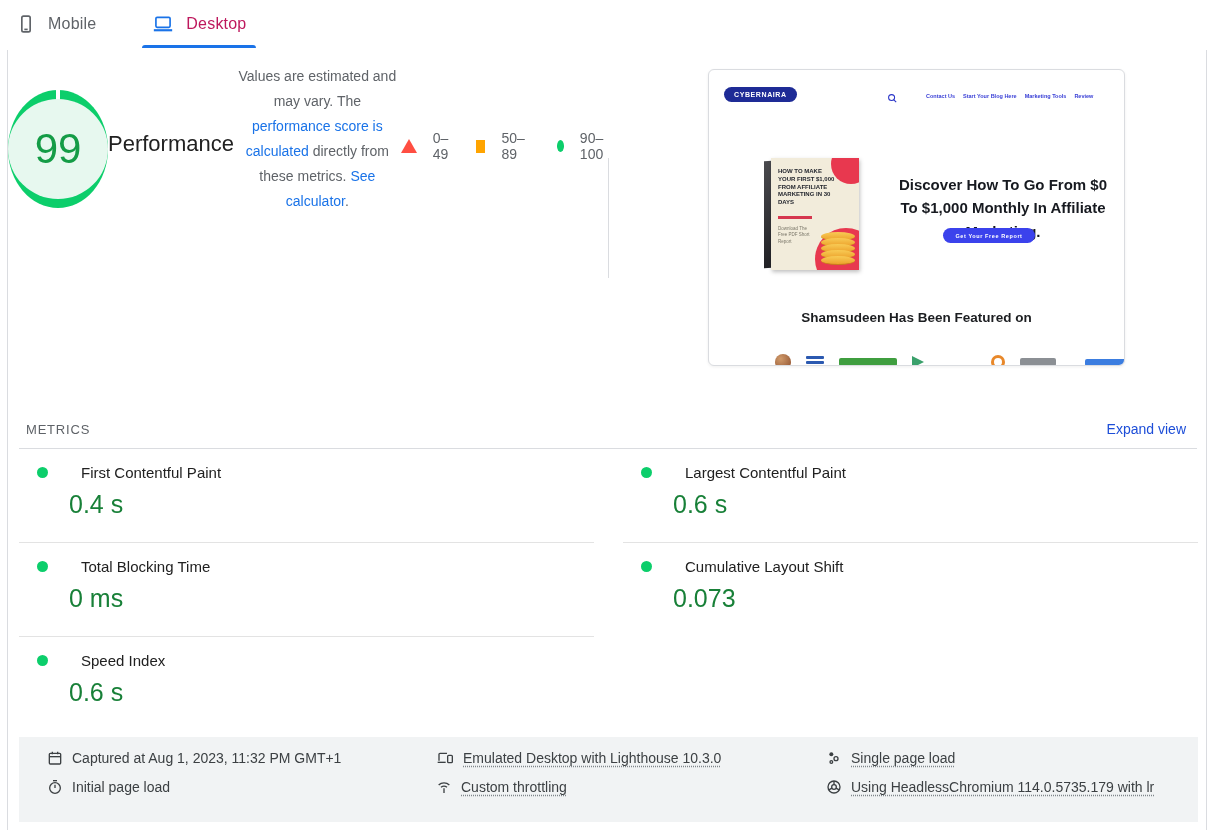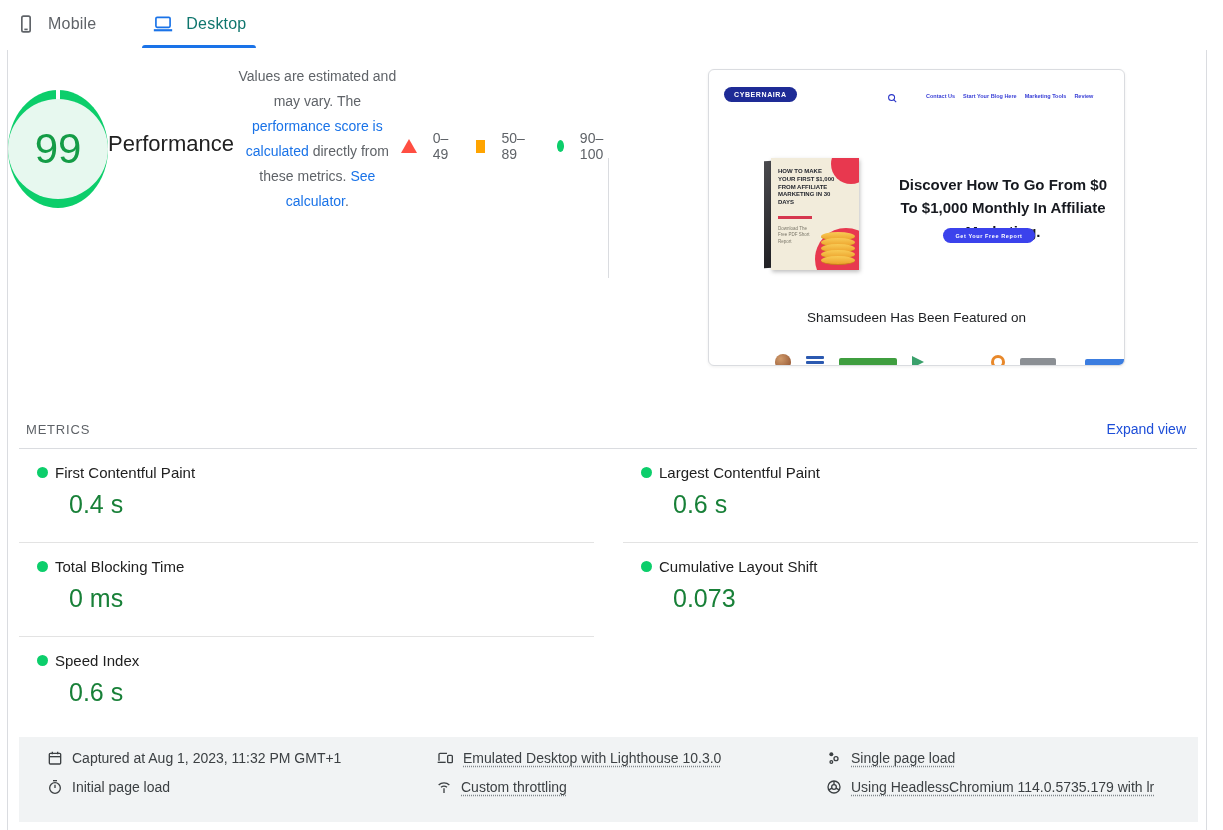--- a/index.html
+++ b/index.html
@@ -3,21 +3,21 @@
 <meta charset="utf-8">
 <style>
   * { margin:0; padding:0; box-sizing:border-box; }
   body { font-family:"Liberation Sans", sans-serif; background:#fff; }
   .page { position:relative; width:1223px; height:830px; background:#fff; overflow:hidden; }
 
   
   .tabbar { position:absolute; top:0; left:0; right:0; height:48px; display:flex; justify-content:flex-start; gap:24px; }
   .tab { position:relative; display:flex; align-items:center; gap:12px; padding:0 16px; height:48px; cursor:pointer; }
   .tab .tab-label { font-size:16px; font-weight:500; color:#5f6368; letter-spacing:.2px; }
-  .tab.active .tab-label { color:#0f766e; }
+  .tab.active .tab-label { color:#be185d; }
   .tab.active .underline { position:absolute; left:6px; right:6px; bottom:0; height:3px; background:#1a73e8; border-radius:3px 3px 0 0; }
   .tab svg { display:block; }
 
   
   .card { position:absolute; top:50px; left:7px; width:1200px; height:780px;
           border-left:1px solid #dadce0; border-right:1px solid #dadce0; background:#fff; overflow:hidden; }
 
   
   .gauge-half { position:absolute; left:0; top:0; width:600px; display:flex; flex-direction:row; align-items:center; }
   .gauge { margin-top:34px; width:118px; height:118px; border-radius:50%;
@@ -43,21 +43,21 @@
            box-shadow:0 1px 3px rgba(60,64,67,.08); }
   .t-logo { position:absolute; left:15px; top:17px; background:#1e2b96; color:#fff; font-size:7px; font-weight:bold;
             letter-spacing:.6px; padding:4px 10px; border-radius:8px; }
   .t-search { position:absolute; left:178px; top:20px; }
   .t-nav { position:absolute; left:217px; top:23px; display:flex; gap:8px; }
   .t-nav span { font-size:5.5px; font-weight:bold; color:#3a40d6; white-space:nowrap; }
   .t-headline { position:absolute; left:181px; top:103px; width:226px; text-align:center;
                 font-size:15px; line-height:1.55; font-weight:800; color:#171a20; }
   .t-cta { position:absolute; left:234px; top:158px; width:92px; height:15px; background:#3b42ec; border-radius:8px;
            display:flex; align-items:center; justify-content:center; color:#fff; font-size:5.5px; font-weight:bold; letter-spacing:.6px; }
-  .t-featured { position:absolute; left:0; right:0; top:240px; text-align:center; font-size:13.5px; font-weight:400; color:#1c1e21; }
+  .t-featured { position:absolute; left:0; right:0; top:240px; text-align:center; font-size:13.5px; font-weight:700; color:#1c1e21; }
 
   
   .book { position:absolute; left:62px; top:88px; width:88px; height:112px; }
   .book-spine { position:absolute; left:-7px; top:3px; width:8px; height:107px; background:linear-gradient(#4a4a4e,#222226); transform:skewY(-3deg); }
   .book-cover { position:absolute; left:0; top:0; width:88px; height:112px; background:#f2ecdb; overflow:hidden;
                 box-shadow:1px 2px 4px rgba(0,0,0,.25); }
   .book-reddot { position:absolute; top:-14px; right:-12px; width:40px; height:40px; border-radius:50%; background:#e8384f; }
   .book-title { position:absolute; left:7px; top:10px; width:62px; font-size:6px; line-height:1.3; font-weight:800; color:#23262e; }
   .book-tag { position:absolute; left:7px; top:58px; width:34px; height:3px; background:#d6374e; }
   .book-dl { position:absolute; left:7px; top:68px; width:34px; font-size:4.5px; line-height:1.4; color:#7b776a; }
@@ -77,21 +77,21 @@
   .lg-blue { width:58px; height:7px; border-radius:2px; background:#3b7de0; margin-left:14px; }
 
   
   .metrics-head { position:absolute; left:18px; top:372px; font-size:13px; letter-spacing:.8px; color:#5f6368; }
   .expand-view { position:absolute; right:20px; top:371px; font-size:14px; color:#1d4ed8; cursor:pointer; }
   .metrics-rule { position:absolute; left:11px; right:9px; top:398px; height:1px; background:#dadce0; }
   .mcol { position:absolute; top:399px; width:575px; }
   .mcol.left { left:11px; } .mcol.right { left:615px; }
   .metric { padding:15px 0 0 18px; height:94px; border-bottom:1px solid #e3e3e3; }
   .metric.last { border-bottom:none; }
-  .metric-head { display:flex; align-items:center; gap:7px;text-align:right; }
+  .metric-head { display:flex; align-items:center; gap:33px;text-align:right; }
   .mdot { width:11px; height:11px; border-radius:50%; background:#0cce6b; flex:none; }
   .mlabel { font-size:15px; color:#212121; }
   .mvalue { margin-left:32px; margin-top:9px; font-size:25px; color:#188038; }
 
   
   .footer { position:absolute; left:11px; top:687px; width:1179px; height:85px; background:#f1f3f4; }
   .fcol { position:absolute; top:13px; display:flex; flex-direction:column; gap:13px; }
   .fcol.c1 { left:28px; } .fcol.c2 { left:417px; } .fcol.c3 { left:807px; }
   .fitem { display:flex; align-items:center; gap:9px; font-size:14px; color:#3c4043; white-space:nowrap; }
   .fitem svg { flex:none; display:block; }

